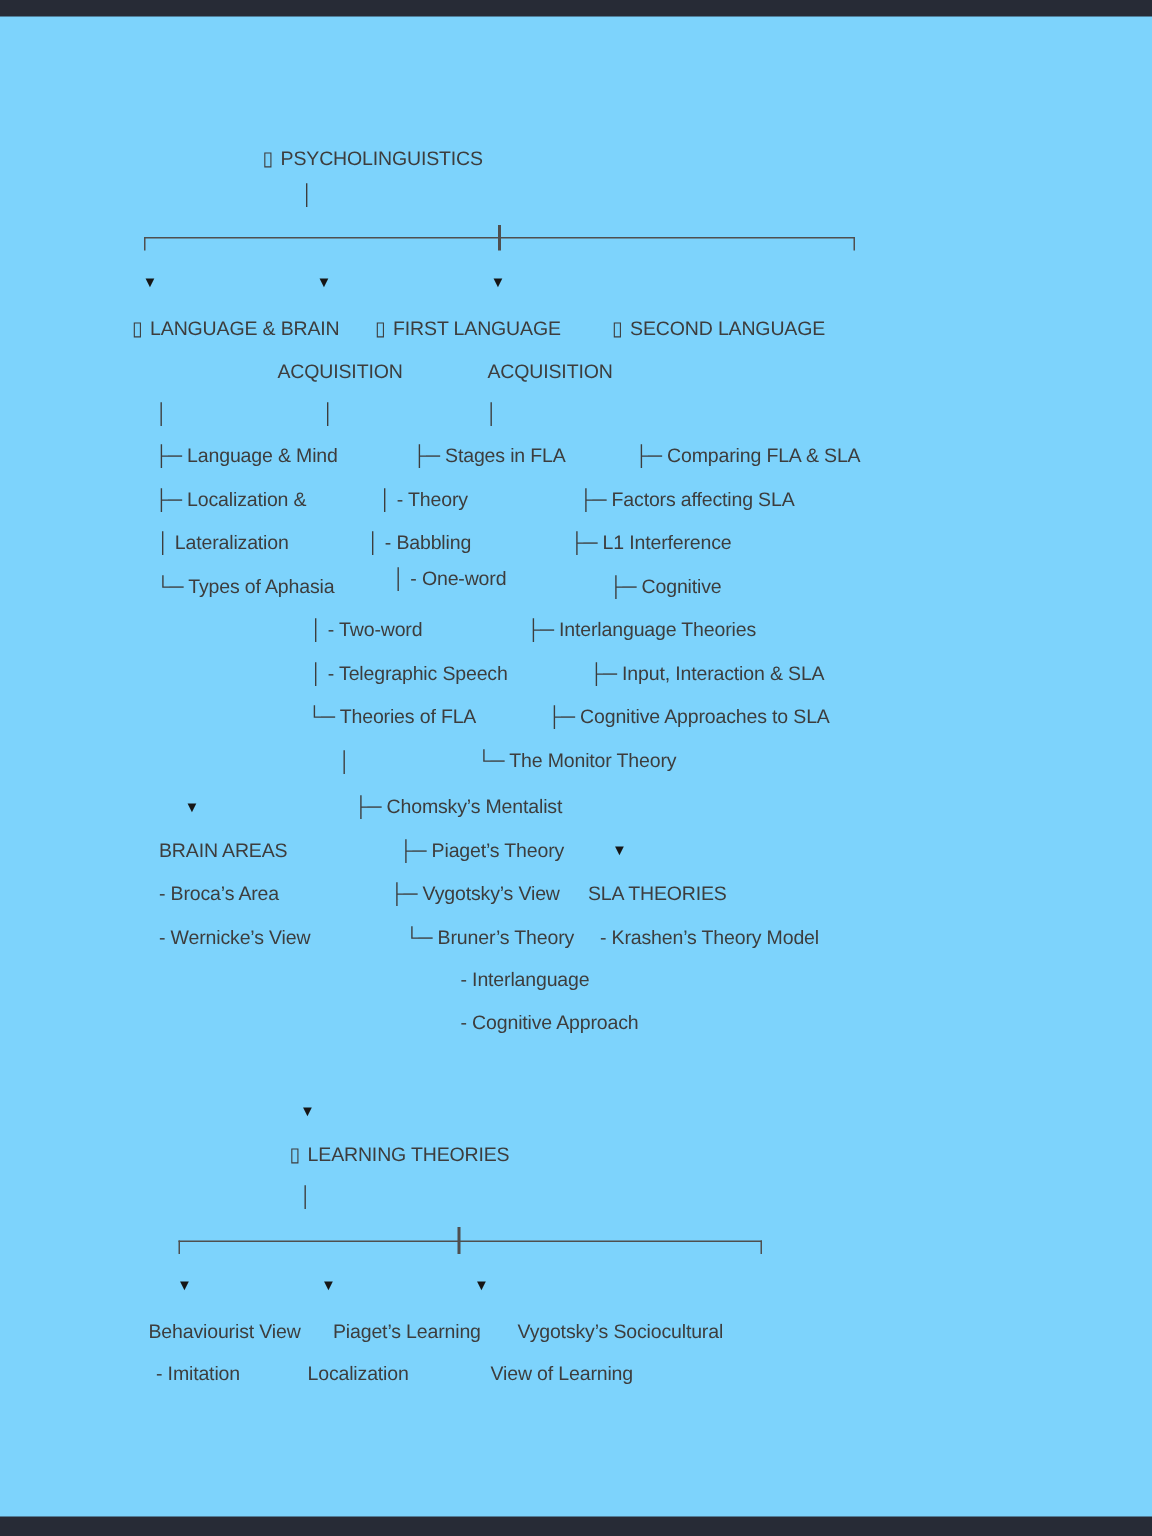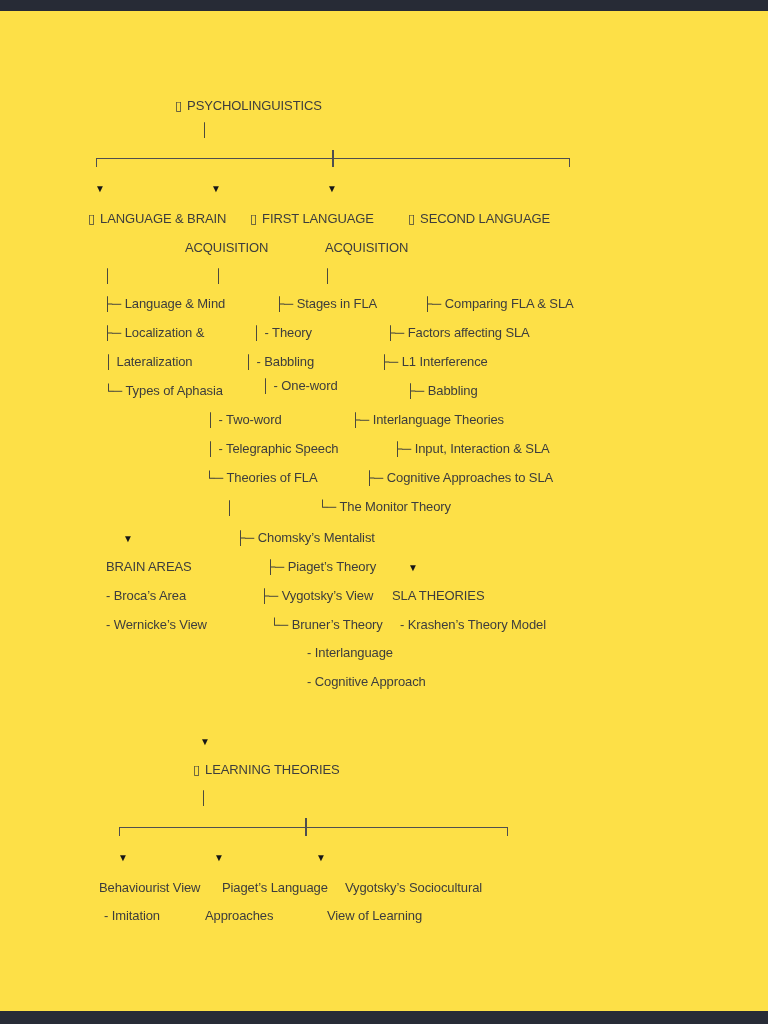--- a/index.html
+++ b/index.html
@@ -1,16 +1,16 @@
 <!DOCTYPE html>
 <html><head>
 <meta charset="utf-8">
 <style>
   html,body{margin:0;padding:0;background:#fff;}
-  .page{position:relative;width:768px;height:1024px;background:#fde047;overflow:hidden;
+  .page{position:relative;width:768px;height:1024px;background:#7dd3fc;overflow:hidden;
         font-family:"Liberation Sans","DejaVu Sans",sans-serif;color:#3d3d3d;}
   .bar{position:absolute;left:0;width:768px;background:#272b36;}
   .bar.top{top:0;height:11px;}
   .bar.bottom{top:1011px;height:13px;}
   .n{position:absolute;font-size:13px;line-height:16px;white-space:pre;letter-spacing:-0.1px;}
   .arr{position:absolute;font-size:10px;line-height:12px;color:#161616;}
   .ln{position:absolute;background:#4f4f4f;}
   .tofu{display:inline-block;margin-right:5px;}
 </style>
 </head>
@@ -50,21 +50,21 @@
   <div class="n" style="left:103px;top:325px">├─ Localization &amp;</div>
   <div class="n" style="left:253px;top:325px">│ - Theory</div>
   <div class="n" style="left:386px;top:325px">├─ Factors affecting SLA</div>
 
   <div class="n" style="left:105px;top:354px">│ Lateralization</div>
   <div class="n" style="left:245px;top:354px">│ - Babbling</div>
   <div class="n" style="left:380px;top:354px">├─ L1 Interference</div>
 
   <div class="n" style="left:104px;top:383px">└─ Types of Aphasia</div>
   <div class="n" style="left:262px;top:378px">│ - One-word</div>
-  <div class="n" style="left:406px;top:383px">├─ Babbling</div>
+  <div class="n" style="left:406px;top:383px">├─ Cognitive</div>
 
   <div class="n" style="left:207px;top:412px">│ - Two-word</div>
   <div class="n" style="left:351px;top:412px">├─ Interlanguage Theories</div>
 
   <div class="n" style="left:207px;top:441px">│ - Telegraphic Speech</div>
   <div class="n" style="left:393px;top:441px">├─ Input, Interaction &amp; SLA</div>
 
   <div class="n" style="left:205px;top:470px">└─ Theories of FLA</div>
   <div class="n" style="left:365px;top:470px">├─ Cognitive Approaches to SLA</div>
 
@@ -96,20 +96,20 @@
   <div class="ln" style="left:119px;top:827px;width:389px;height:1px"></div>
   <div class="ln" style="left:119px;top:827px;width:1px;height:9px"></div>
   <div class="ln" style="left:507px;top:827px;width:1px;height:9px"></div>
   <div class="ln" style="left:305px;top:818px;width:2px;height:18px"></div>
 
   <div class="arr" style="left:118px;top:852px">▼</div>
   <div class="arr" style="left:214px;top:852px">▼</div>
   <div class="arr" style="left:316px;top:852px">▼</div>
 
   <div class="n" style="left:99px;top:880px">Behaviourist View</div>
-  <div class="n" style="left:222px;top:880px">Piaget’s Language</div>
+  <div class="n" style="left:222px;top:880px">Piaget’s Learning</div>
   <div class="n" style="left:345px;top:880px">Vygotsky’s Sociocultural</div>
 
   <div class="n" style="left:104px;top:908px">- Imitation</div>
-  <div class="n" style="left:205px;top:908px">Approaches</div>
+  <div class="n" style="left:205px;top:908px">Localization</div>
   <div class="n" style="left:327px;top:908px">View of Learning</div>
 
 </div>
 
 </body></html>

